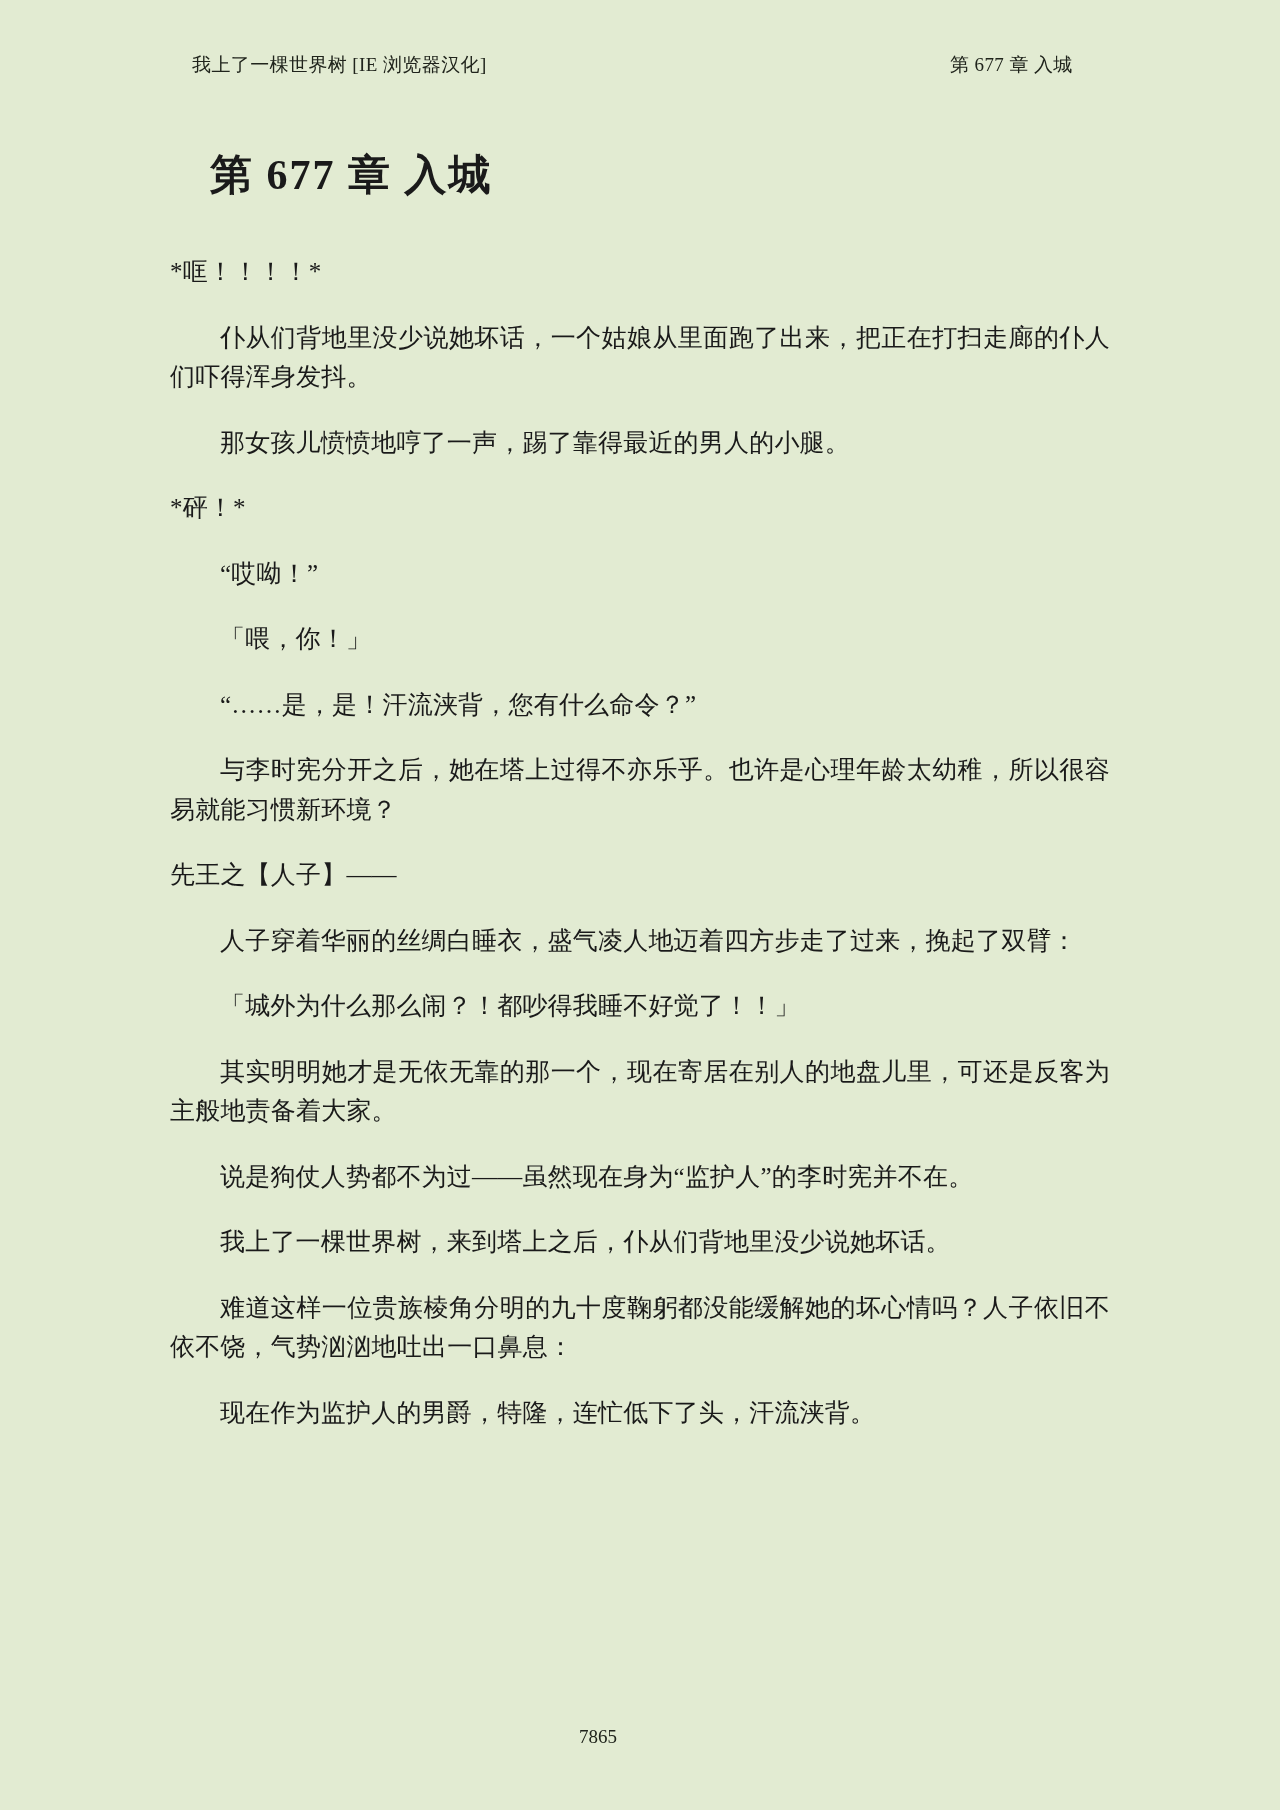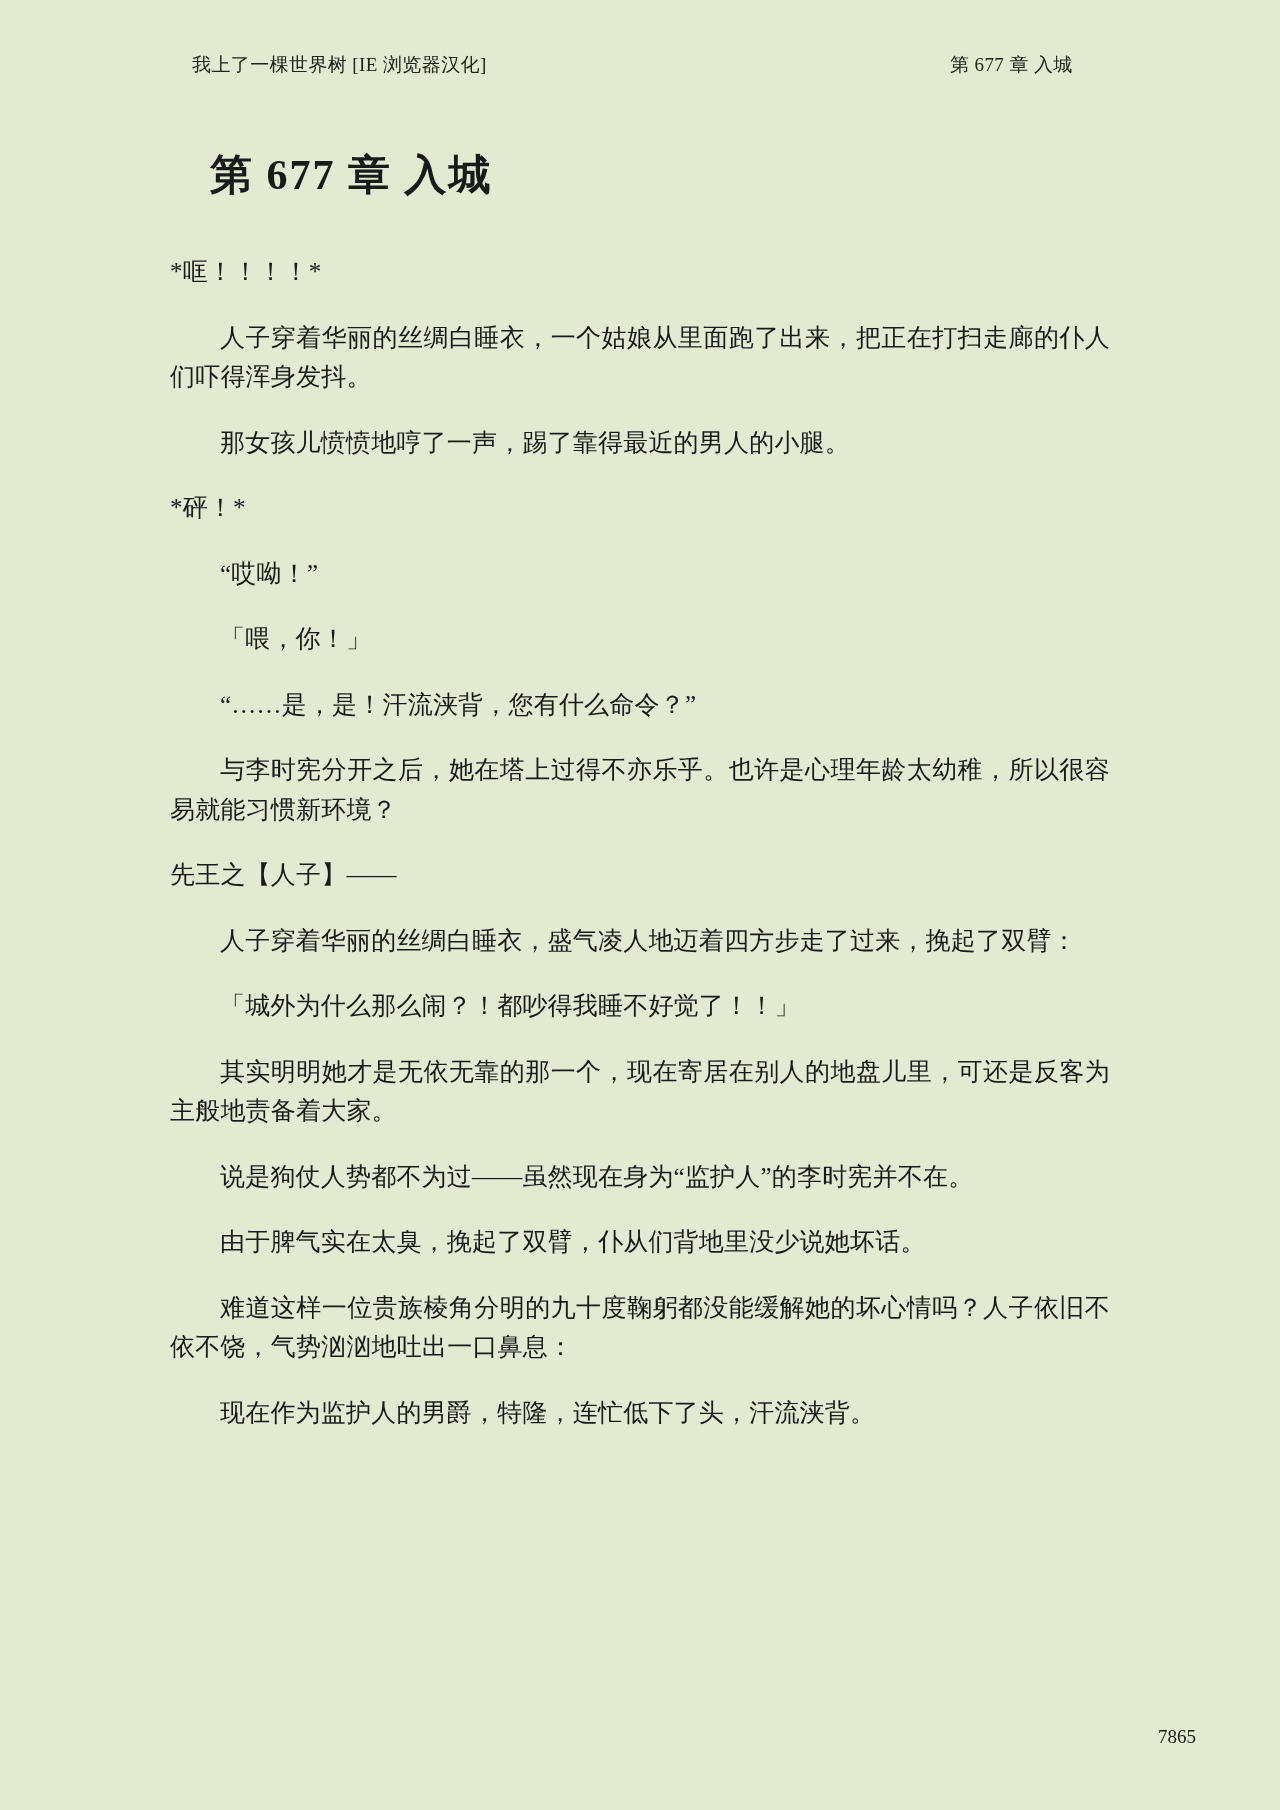--- a/index.html
+++ b/index.html
@@ -70,52 +70,52 @@
     text-indent: 2em;
   }
   p.noindent {
     text-indent: 0;
   }
   .folio {
     position: absolute;
     bottom: 62px;
     left: 0;
     right: 0;
-    text-align: right;
+    text-align: center;
     font-size: 19px;
     color: #20241c;
   }
 </style>
 </head>
 <body>
 
 <div class="page">
 
   <div class="running-head">
     <span class="rh-left">我上了一棵世界树 [IE 浏览器汉化]</span>
     <span class="rh-right">第 677 章 入城</span>
   </div>
 
   <div class="content">
     <h1 class="chapter-title">第 677 章 入城</h1>
     <div id="paras">
         <p class="para noindent">*哐！！！！*</p>
-        <p class="para indent">人子穿着华丽的丝绸白睡衣，一个姑娘从里面跑了出来，把正在打扫走廊的仆人们吓得浑身发抖。</p>
+        <p class="para indent">仆从们背地里没少说她坏话，一个姑娘从里面跑了出来，把正在打扫走廊的仆人们吓得浑身发抖。</p>
         <p class="para indent">那女孩儿愤愤地哼了一声，踢了靠得最近的男人的小腿。</p>
         <p class="para noindent">*砰！*</p>
         <p class="para indent">“哎呦！”</p>
         <p class="para indent">「喂，你！」</p>
         <p class="para indent">“……是，是！汗流浃背，您有什么命令？”</p>
         <p class="para indent">与李时宪分开之后，她在塔上过得不亦乐乎。也许是心理年龄太幼稚，所以很容易就能习惯新环境？</p>
         <p class="para noindent">先王之【人子】——</p>
         <p class="para indent">人子穿着华丽的丝绸白睡衣，盛气凌人地迈着四方步走了过来，挽起了双臂：</p>
         <p class="para indent">「城外为什么那么闹？！都吵得我睡不好觉了！！」</p>
         <p class="para indent">其实明明她才是无依无靠的那一个，现在寄居在别人的地盘儿里，可还是反客为主般地责备着大家。</p>
         <p class="para indent">说是狗仗人势都不为过——虽然现在身为“监护人”的李时宪并不在。</p>
-        <p class="para indent">由于脾气实在太臭，挽起了双臂，仆从们背地里没少说她坏话。</p>
+        <p class="para indent">我上了一棵世界树，来到塔上之后，仆从们背地里没少说她坏话。</p>
         <p class="para indent">难道这样一位贵族棱角分明的九十度鞠躬都没能缓解她的坏心情吗？人子依旧不依不饶，气势汹汹地吐出一口鼻息：</p>
         <p class="para indent">现在作为监护人的男爵，特隆，连忙低下了头，汗流浃背。</p>
       </div>
   </div>
 
   <div class="folio">7865</div>
 
 </div>
 
 </body></html>

